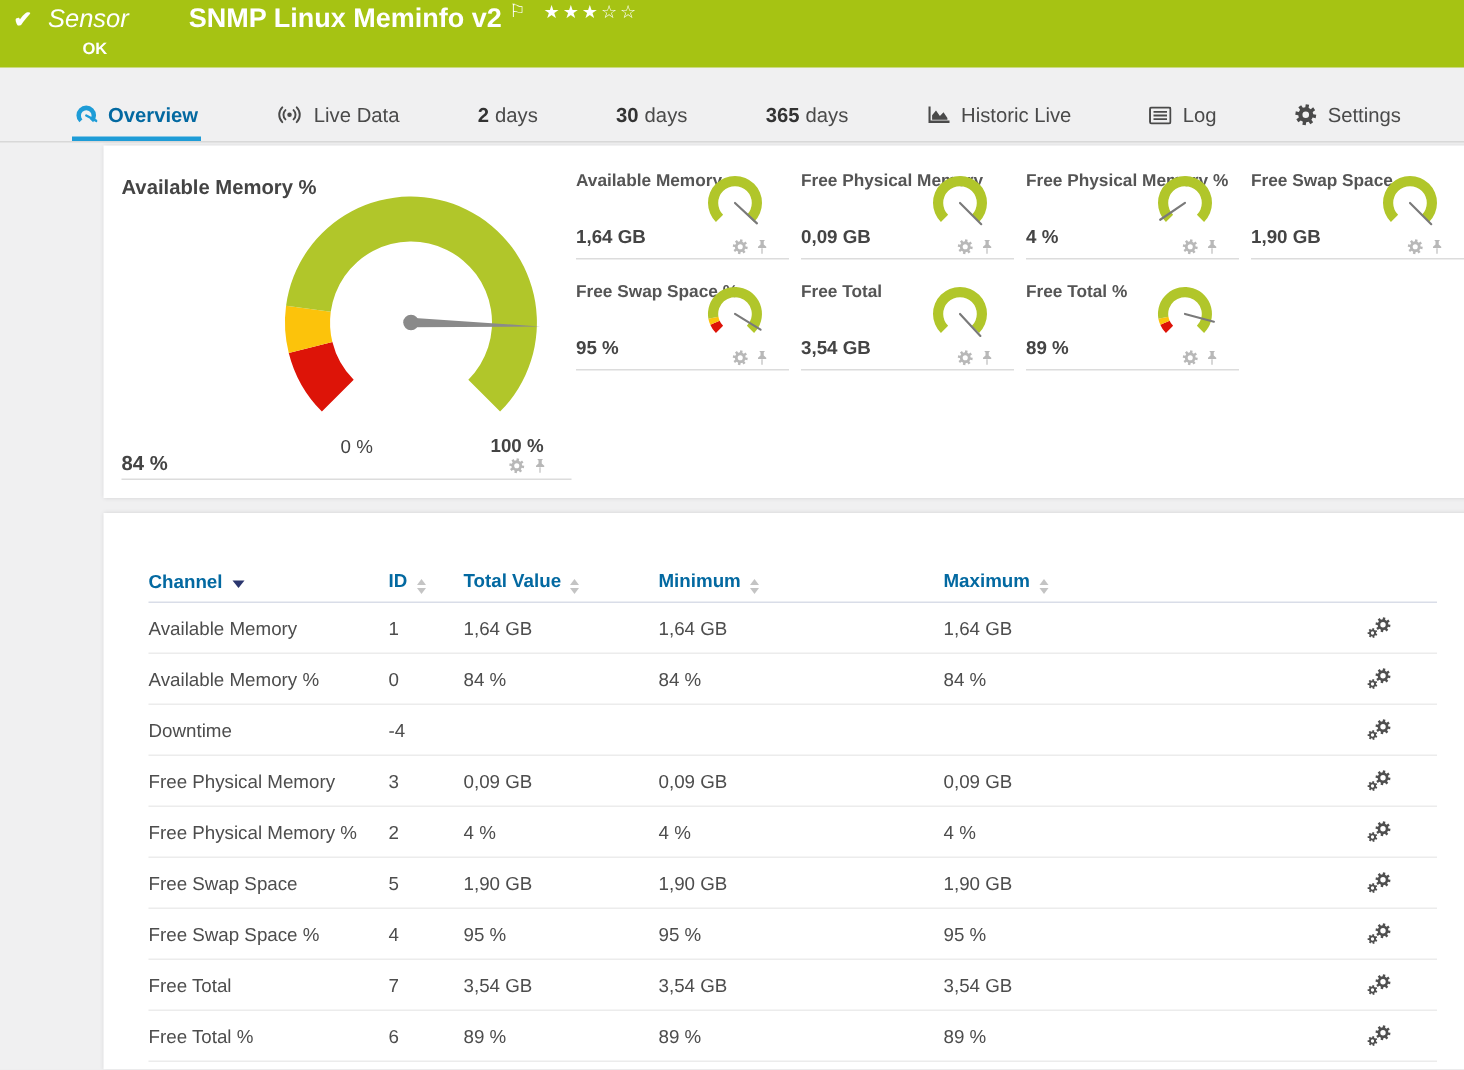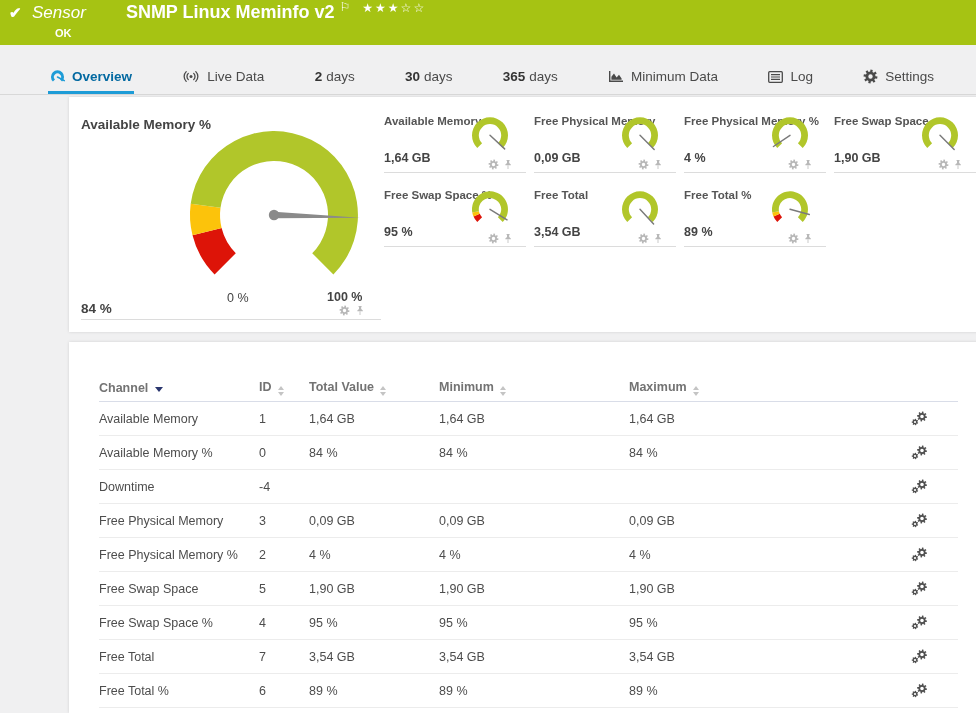--- a/index.html
+++ b/index.html
@@ -114,21 +114,21 @@
       <div class="tab">
         <span><span class="num">365</span><span>days</span></span>
       </div>
       <div class="tab">
         <span>
           <svg width="16" height="13" viewBox="0 0 16 13" fill="#4a4a4a">
             <path d="M1 1v11h14v-1.6H2.4V1z"></path>
             <path d="M3.4 9.8V6.8L6 3.6 8.6 7.4 11 4.8 13.6 8.6v1.2z"></path>
           </svg>
         </span>
-        <span>Minimum Data</span>
+        <span>Historic Live</span>
       </div>
       <div class="tab">
         <span>
           <svg width="15" height="12" viewBox="0 0 15 12" fill="none" stroke="#4a4a4a">
             <rect x="0.7" y="0.7" width="13.6" height="10.6" rx="1" stroke-width="1.3"></rect>
             <path d="M3 3.6h9M3 6h9M3 8.4h9" stroke-width="1.2"></path>
           </svg>
         </span>
         <span>Log</span>
       </div>
@@ -310,21 +310,21 @@
               <svg width="10" height="11" viewBox="0 0 12 13">
                 <path fill="#b8b8b8" d="M3.8 1h4.6l-1 1.2v2.5l2 1.7v1.1H2.8V6.4l2-1.7V2.2l-1-1.2z M5.55 7.7h.9V12h-.9z"></path>
               </svg>
             </span>
           </div>
         </div>
       </div>
   </section>
 
   <section class="panel table-panel">
-    <div class="thead" id="thead" style="color: #737373;">
+    <div class="thead" id="thead" style="color: #0369a1;">
         <div class="hcell"><span>Channel</span><span class="sort-active"></span></div>
         <div class="hcell cell-r"><span>ID</span><span class="sort">
             <i class="up"></i>
             <i class="dn"></i>
           </span></div>
         <div class="hcell cell-r"><span>Total Value</span><span class="sort">
             <i class="up"></i>
             <i class="dn"></i>
           </span></div>
         <div class="hcell cell-r"><span>Minimum</span><span class="sort">

